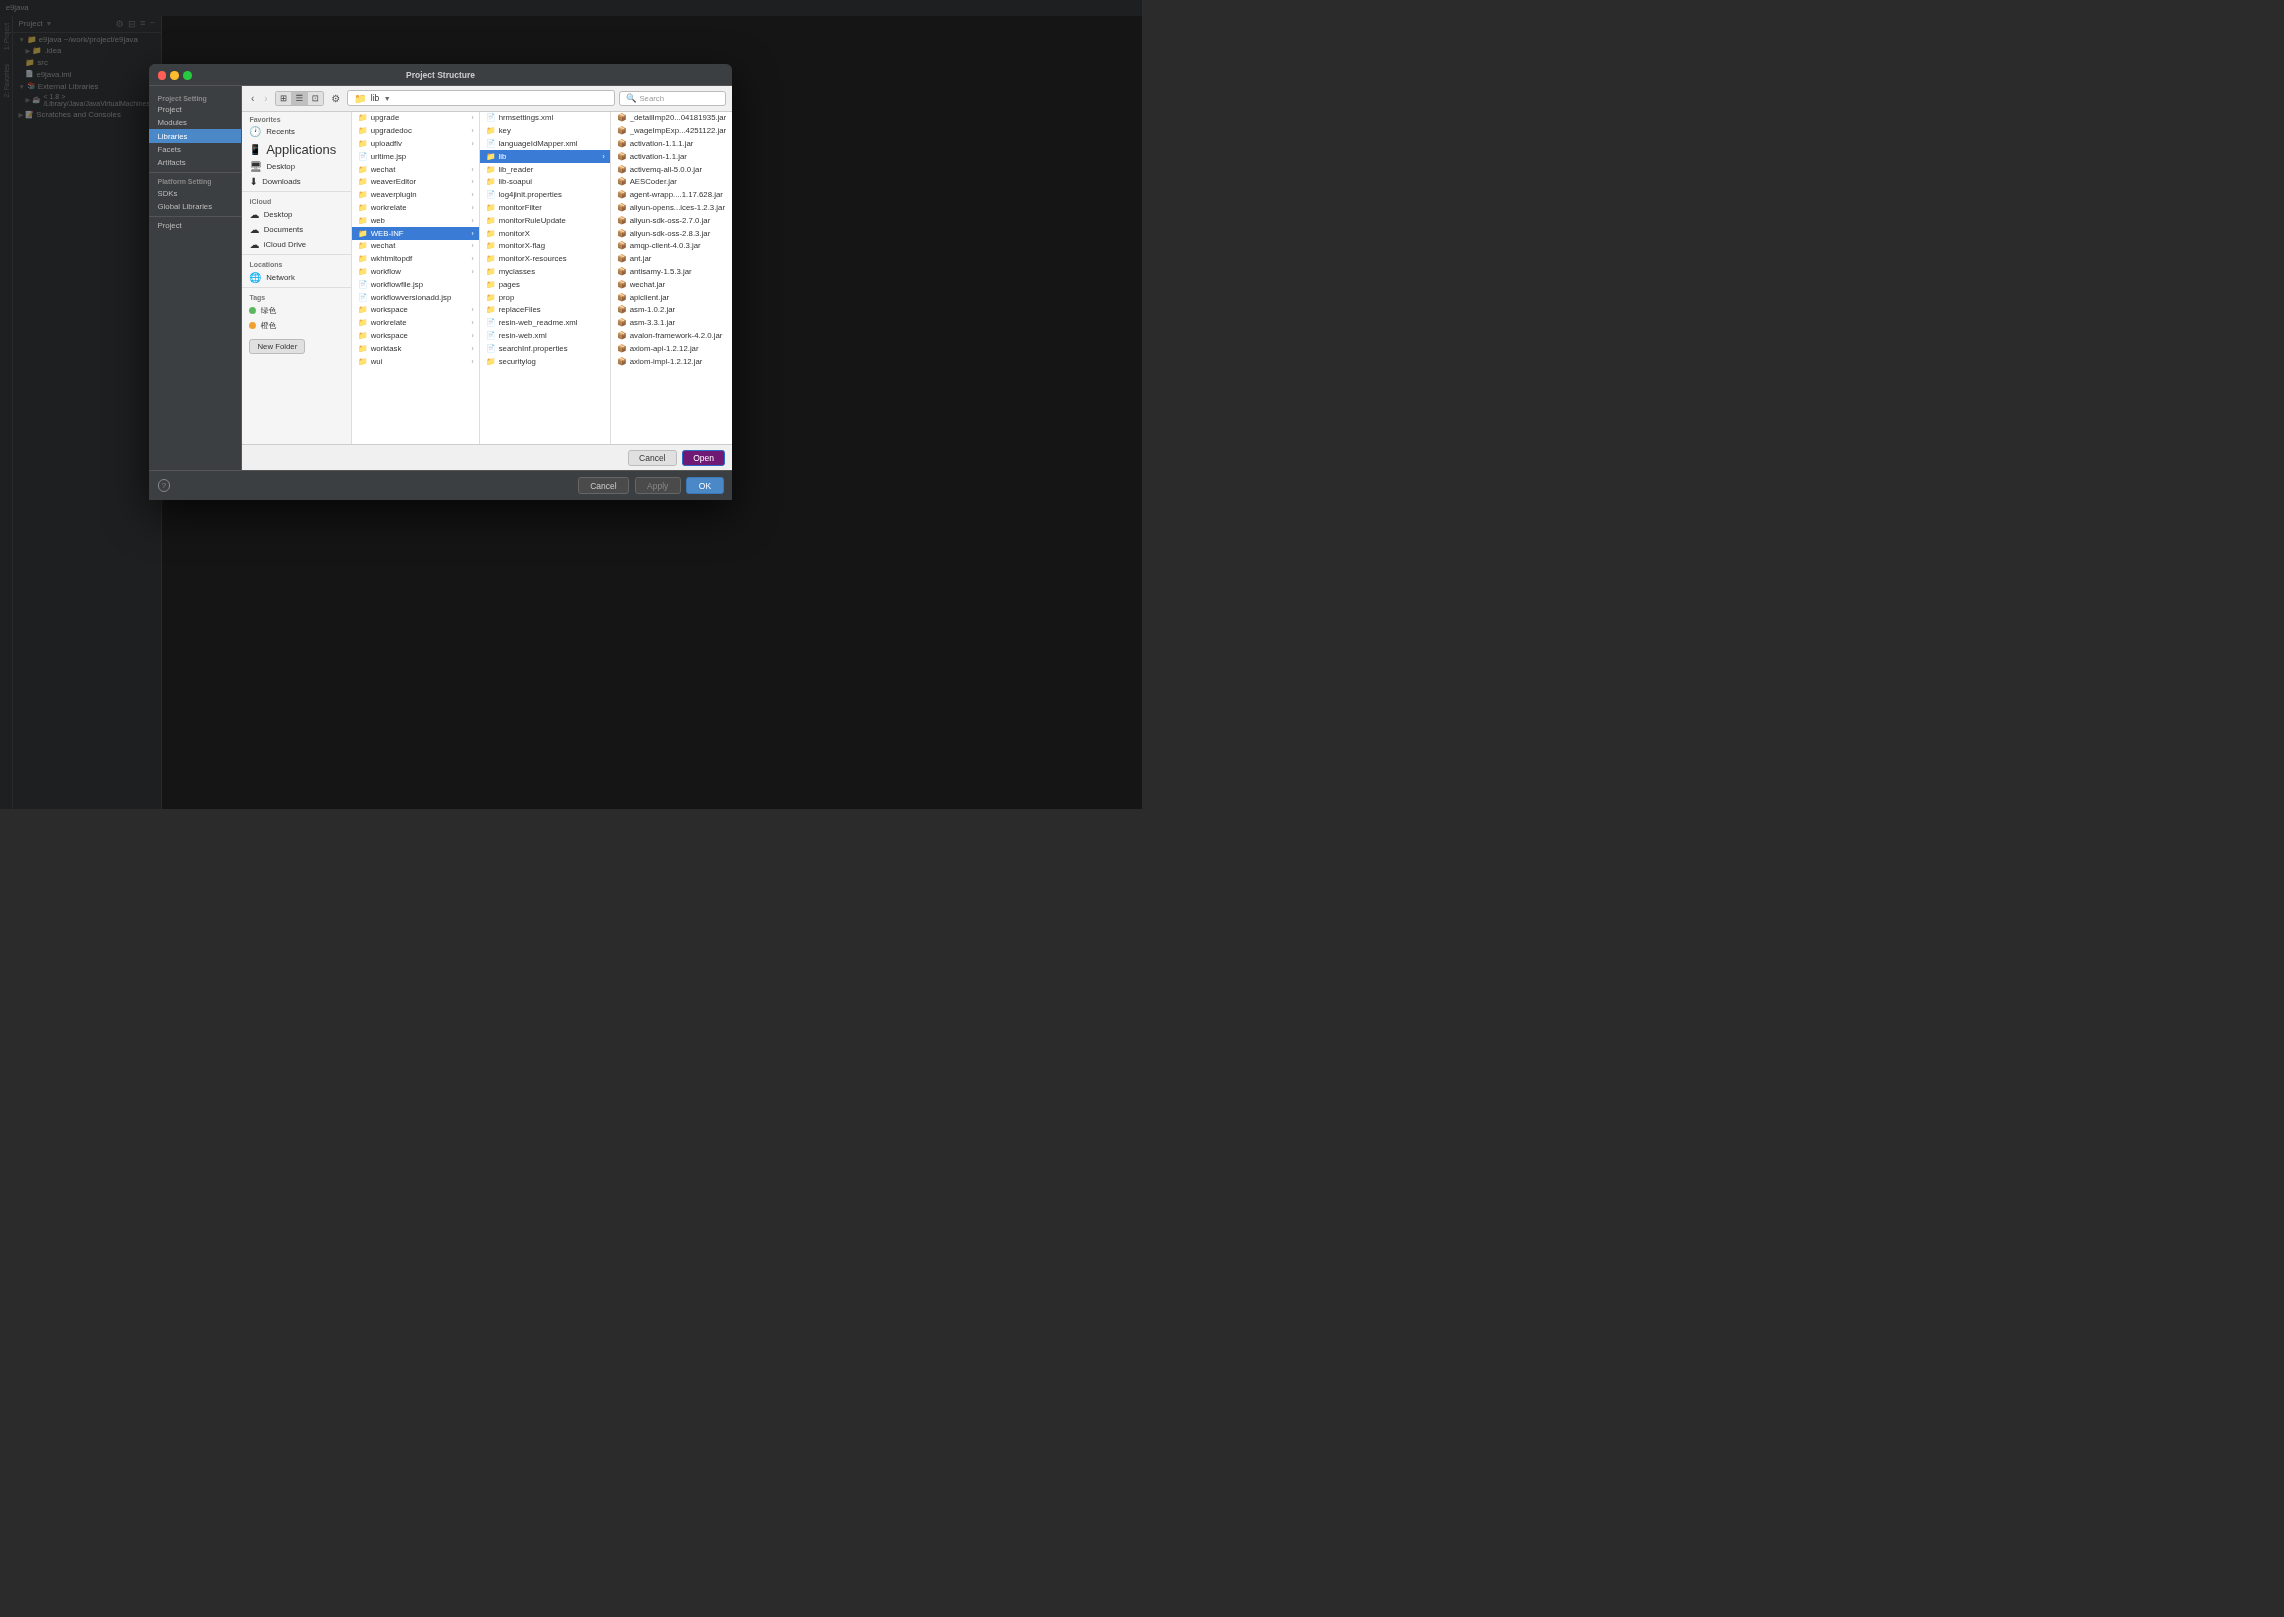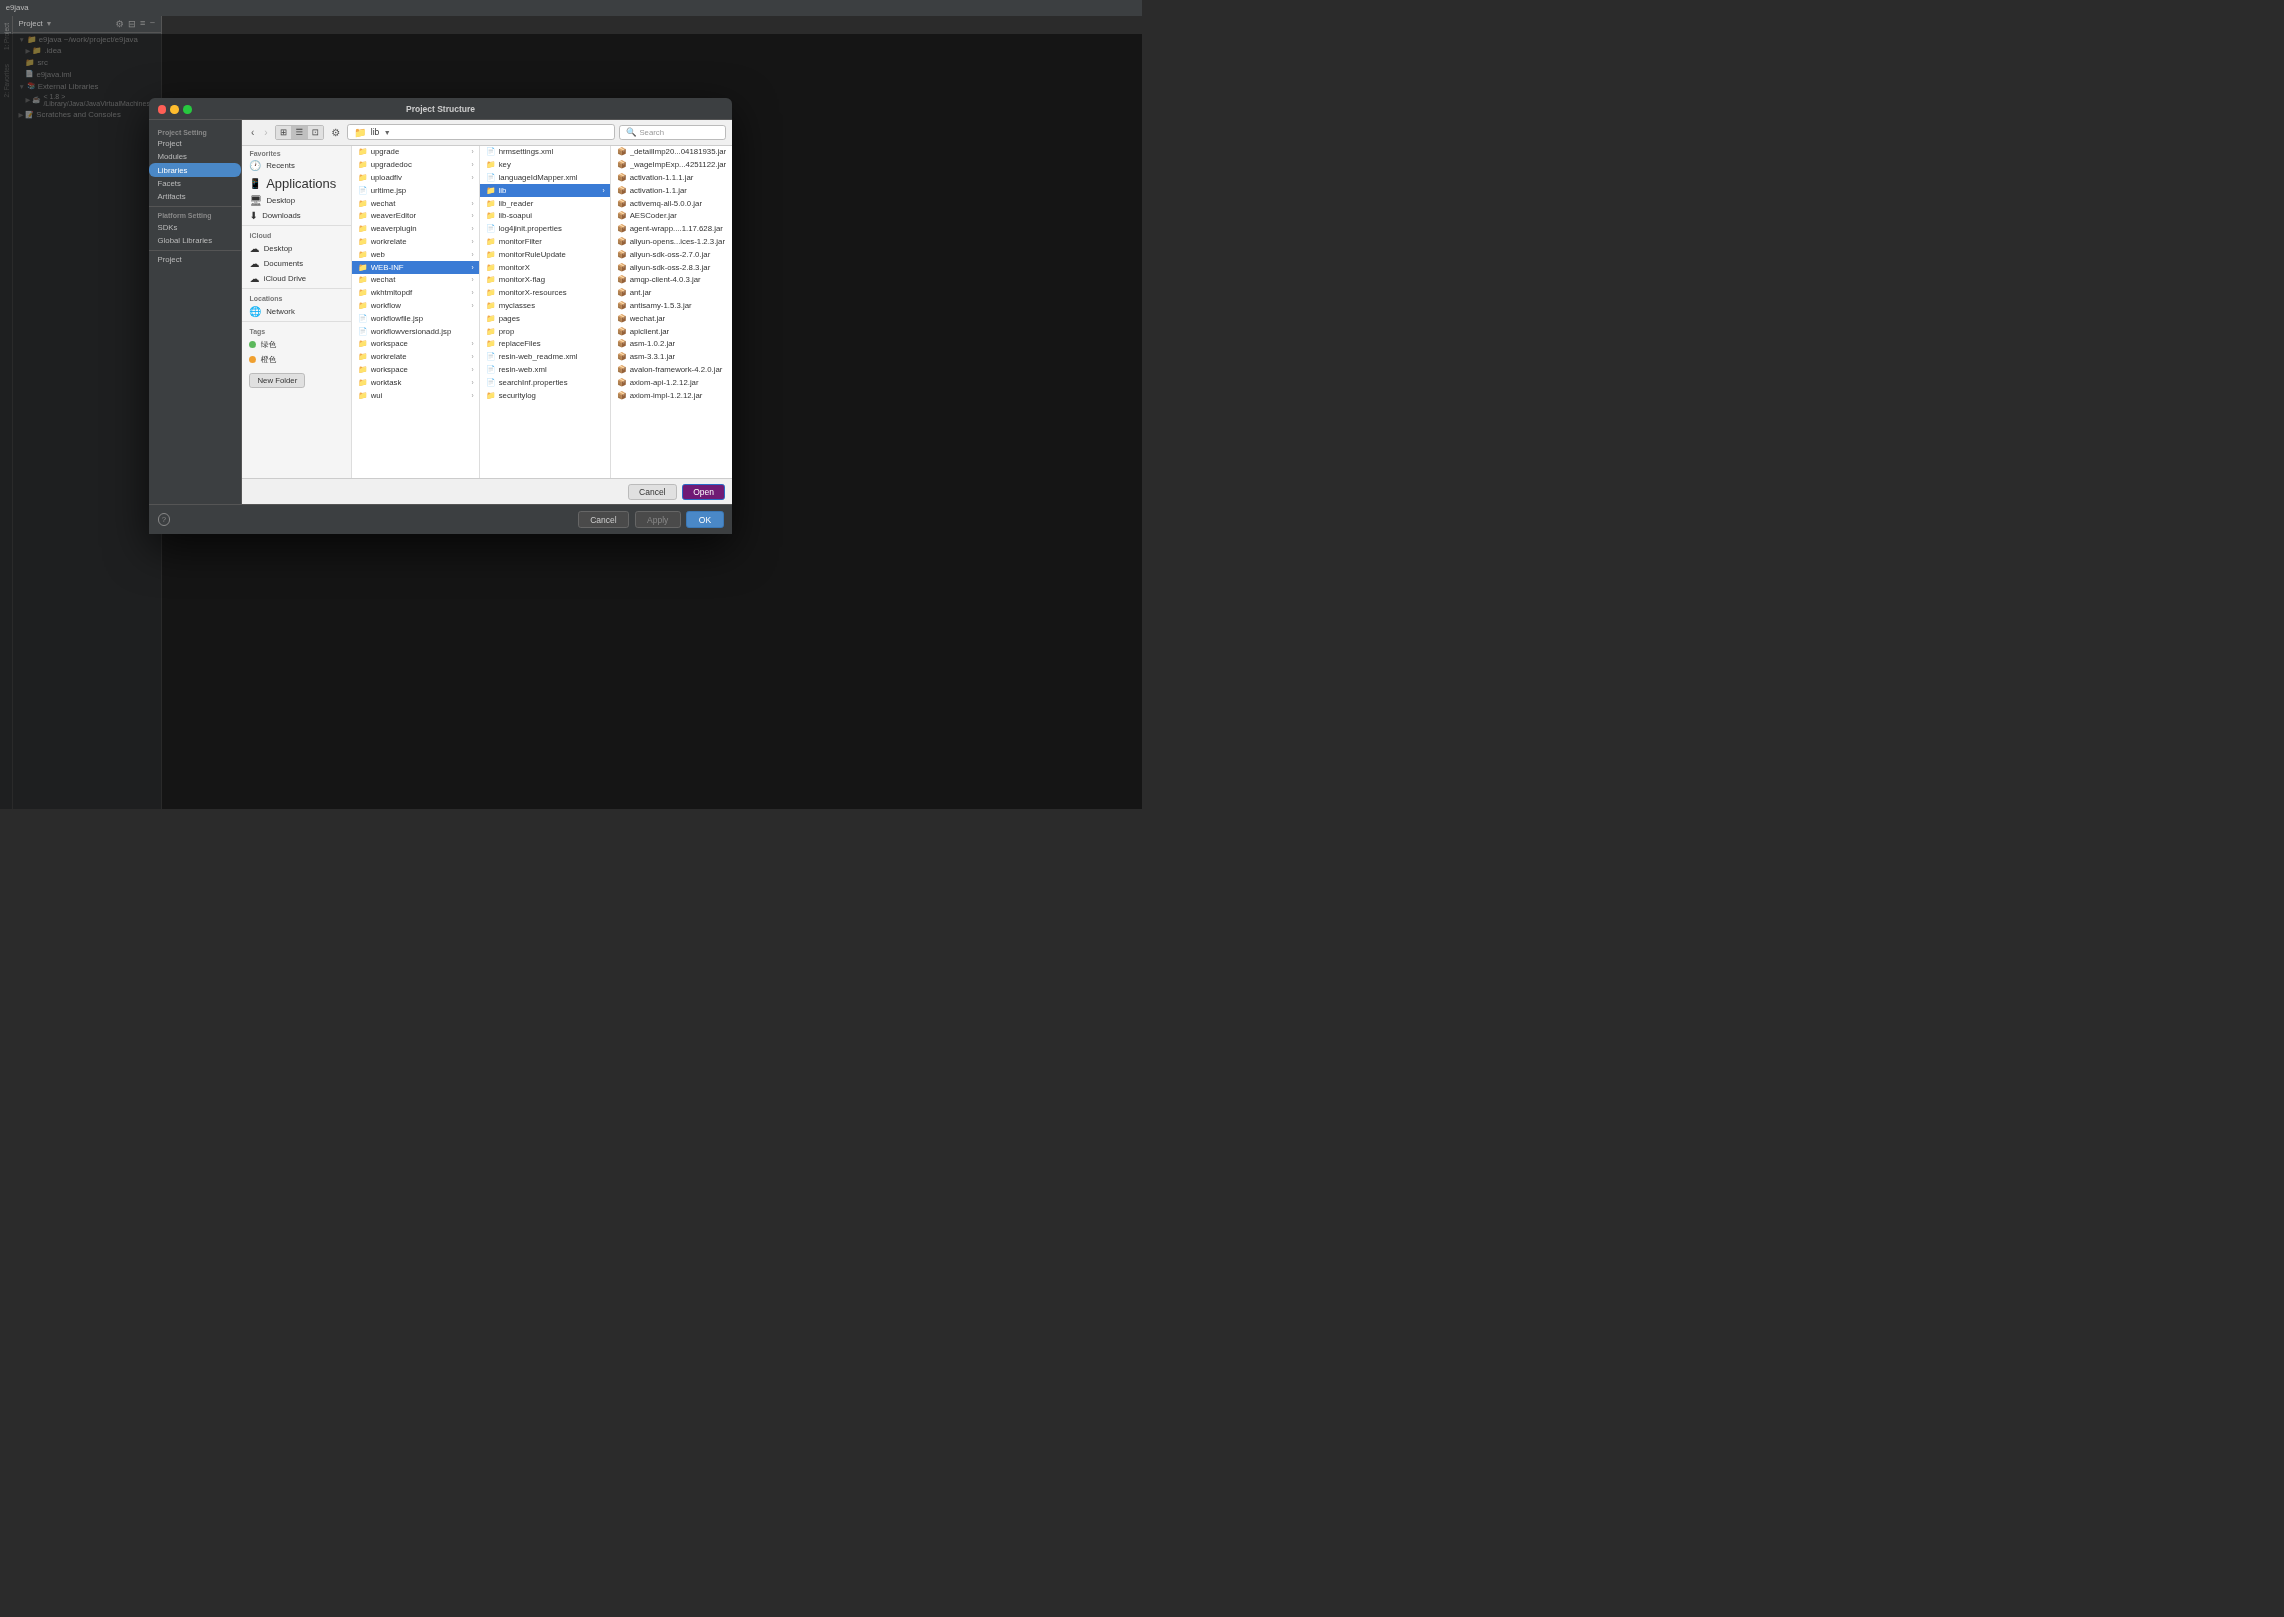--- a/index.html
+++ b/index.html
@@ -73,21 +73,20 @@
     .arrow-down { color: #888; font-size: 6.4px; }
 
     
     .modal-overlay {
       position: absolute;
       top: 0; left: 0; right: 0; bottom: 0;
       background: rgba(0,0,0,0.5);
       display: flex;
       align-items: center;
       justify-content: center;
-      margin-top: 34px;
     }
 
     
     .project-structure-dialog {
       width: 583px;
       background: #3c3f41;
       border-radius: 5.7px;
       box-shadow: 0 14px 43px rgba(0,0,0,0.7);
       display: flex;
       flex-direction: column;
@@ -142,21 +141,20 @@
     }
     .nav-item {
       padding: 2.1px 8.5px;
       font-size: 7.8px;
       color: #bbbbbb;
       cursor: pointer;
     }
     .nav-item.active {
       background: #4a88c7;
       color: white;
-      border-radius: 6px;
     }
     .nav-separator {
       height: 0.7px;
       background: #555;
       margin: 2.8px 0;
     }
 
     
     .file-browser {
       flex: 1;

